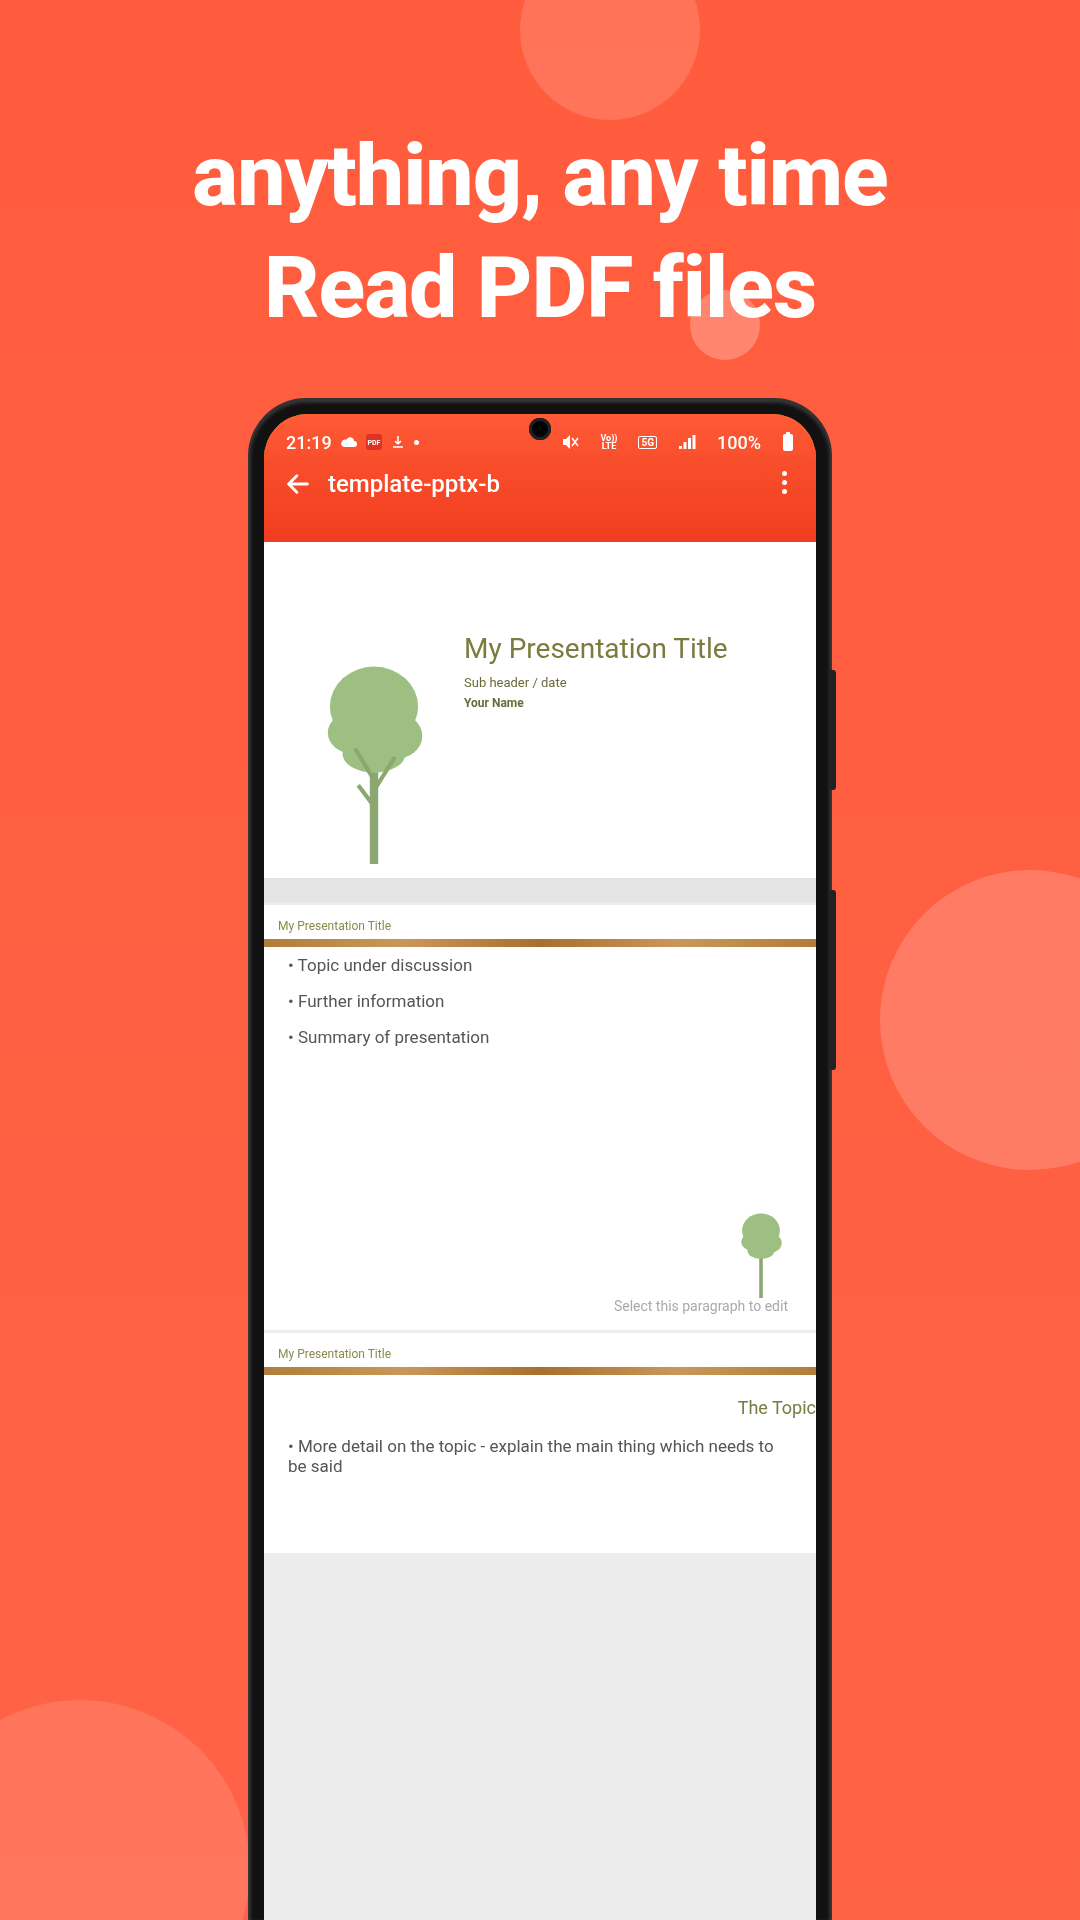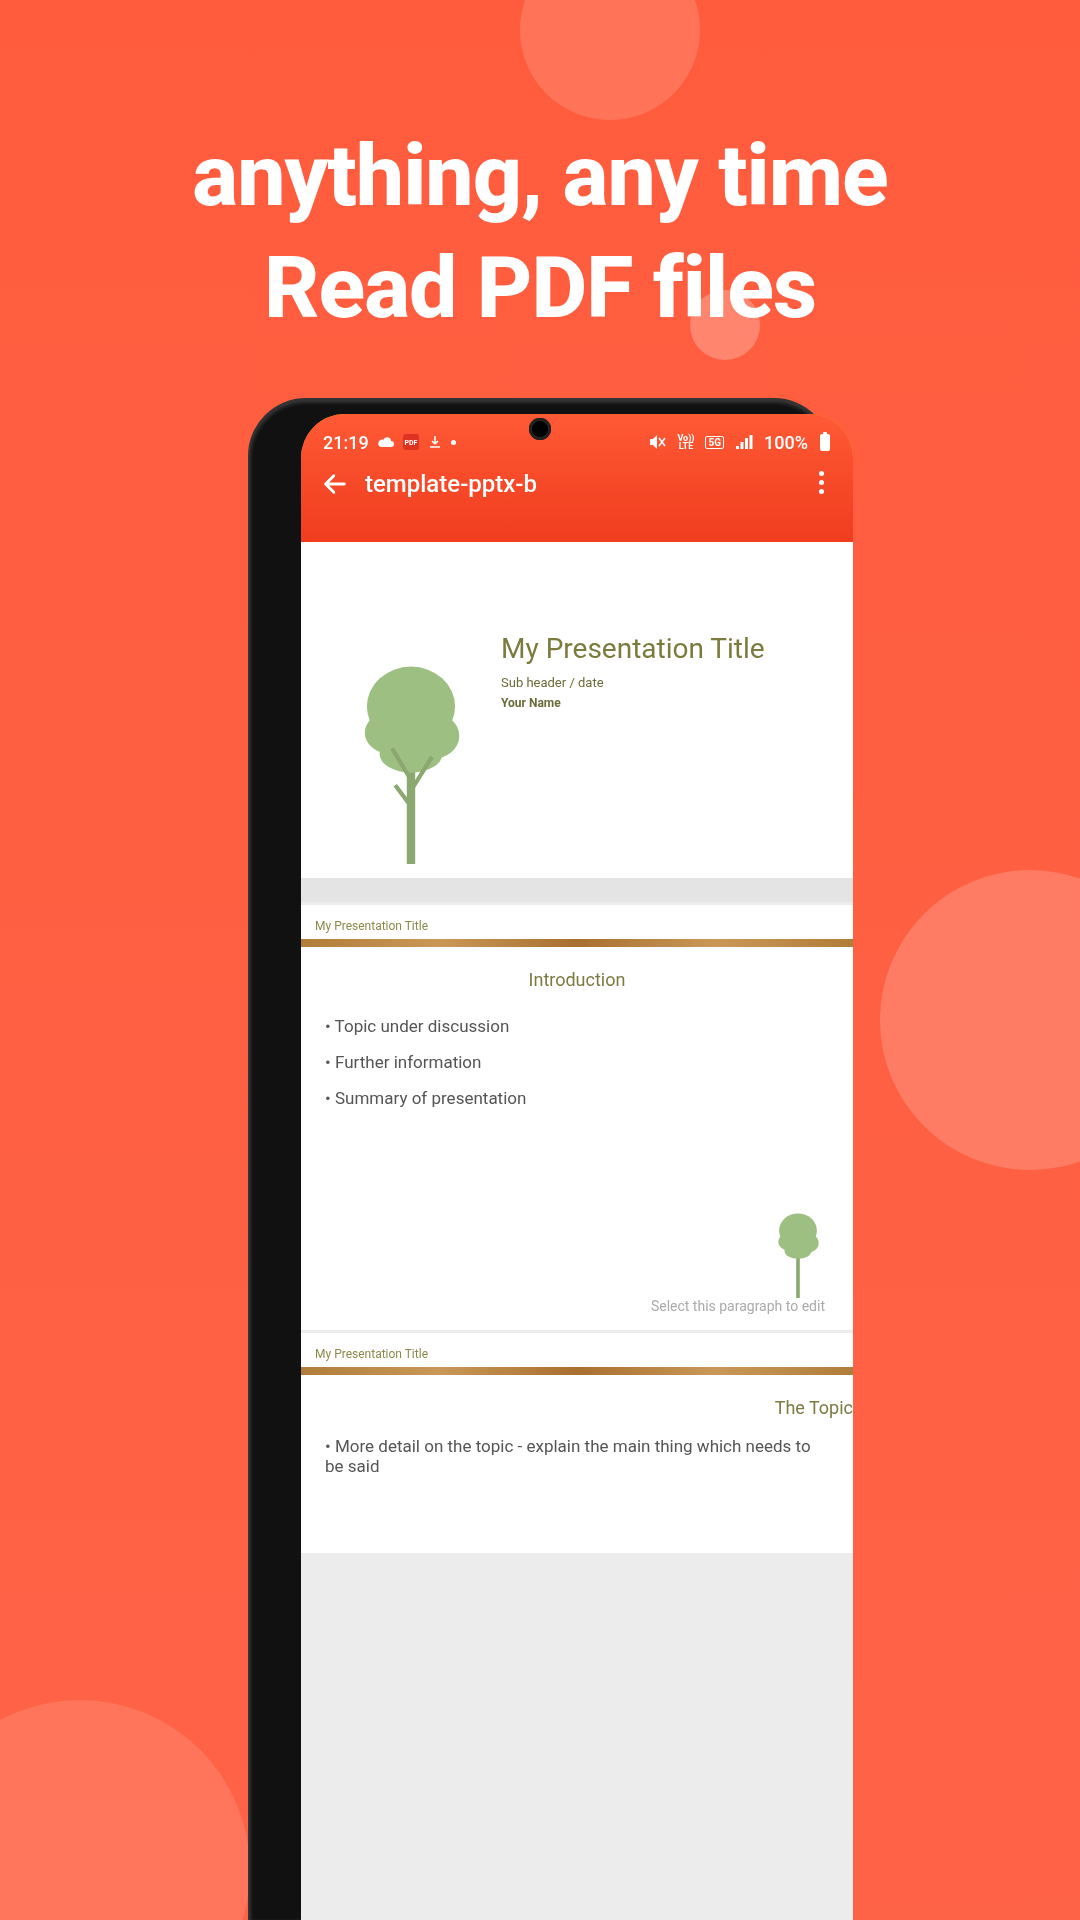--- a/index.html
+++ b/index.html
@@ -73,21 +73,20 @@
   .phone-btn.b1 { top: 270px; height: 120px; }
   .phone-btn.b2 { top: 490px; height: 180px; }
 
   .screen {
     width: 100%;
     height: 100%;
     background: #eab308;
     border-radius: 44px 44px 0 0;
     overflow: hidden;
     position: relative;
-    margin-left: 37px;
   }
 
   .camera {
     position: absolute;
     top: 18px;
     left: 50%;
     transform: translateX(-50%);
     width: 22px; height: 22px;
     background: #000;
     border-radius: 50%;
@@ -101,21 +100,21 @@
     background: linear-gradient(180deg, #ff5a36 0%, #f84c2a 100%);
     display: flex;
     align-items: center;
     justify-content: space-between;
     padding: 0 22px;
     color: #fff;
     font-size: 18px;
     font-weight: 500;
   }
   .status-left { display: flex; align-items: center; gap: 8px; }
-  .status-right { display: flex; align-items: center; gap: 11px; }
+  .status-right { display: flex; align-items: center; gap: 21px; }
   .s-icon { display:inline-flex; align-items:center; justify-content:center; }
 
   
   .appbar {
     height: 72px;
     background: linear-gradient(180deg, #f84c2a 0%, #f03d1f 100%);
     display: flex;
     align-items: flex-start;
     padding: 0 20px;
     color: #fff;
@@ -337,21 +336,20 @@
         </div>
         <div class="t-title">My Presentation Title</div>
         <div class="t-sub">Sub header / date</div>
         <div class="t-name">Your Name</div>
         <div class="gray-band"></div>
       </div>
 
       <div class="slide2">
         <div class="s2-header">My Presentation Title</div>
         <div class="wood-bar"></div>
-        <div class="s2-intro">Introduction</div>
         <ul class="s2-bullets">
           <li>• Topic under discussion</li>
           <li>• Further information</li>
           <li>• Summary of presentation</li>
         </ul>
         <div class="s2-tree">
           <svg viewBox="0 0 100 200">
             <rect x="46" y="100" width="8" height="100" fill="#8aa86f"></rect>
             <ellipse cx="50" cy="50" rx="42" ry="38" fill="#9dbf82"></ellipse>
             <ellipse cx="30" cy="75" rx="24" ry="20" fill="#9dbf82"></ellipse>

